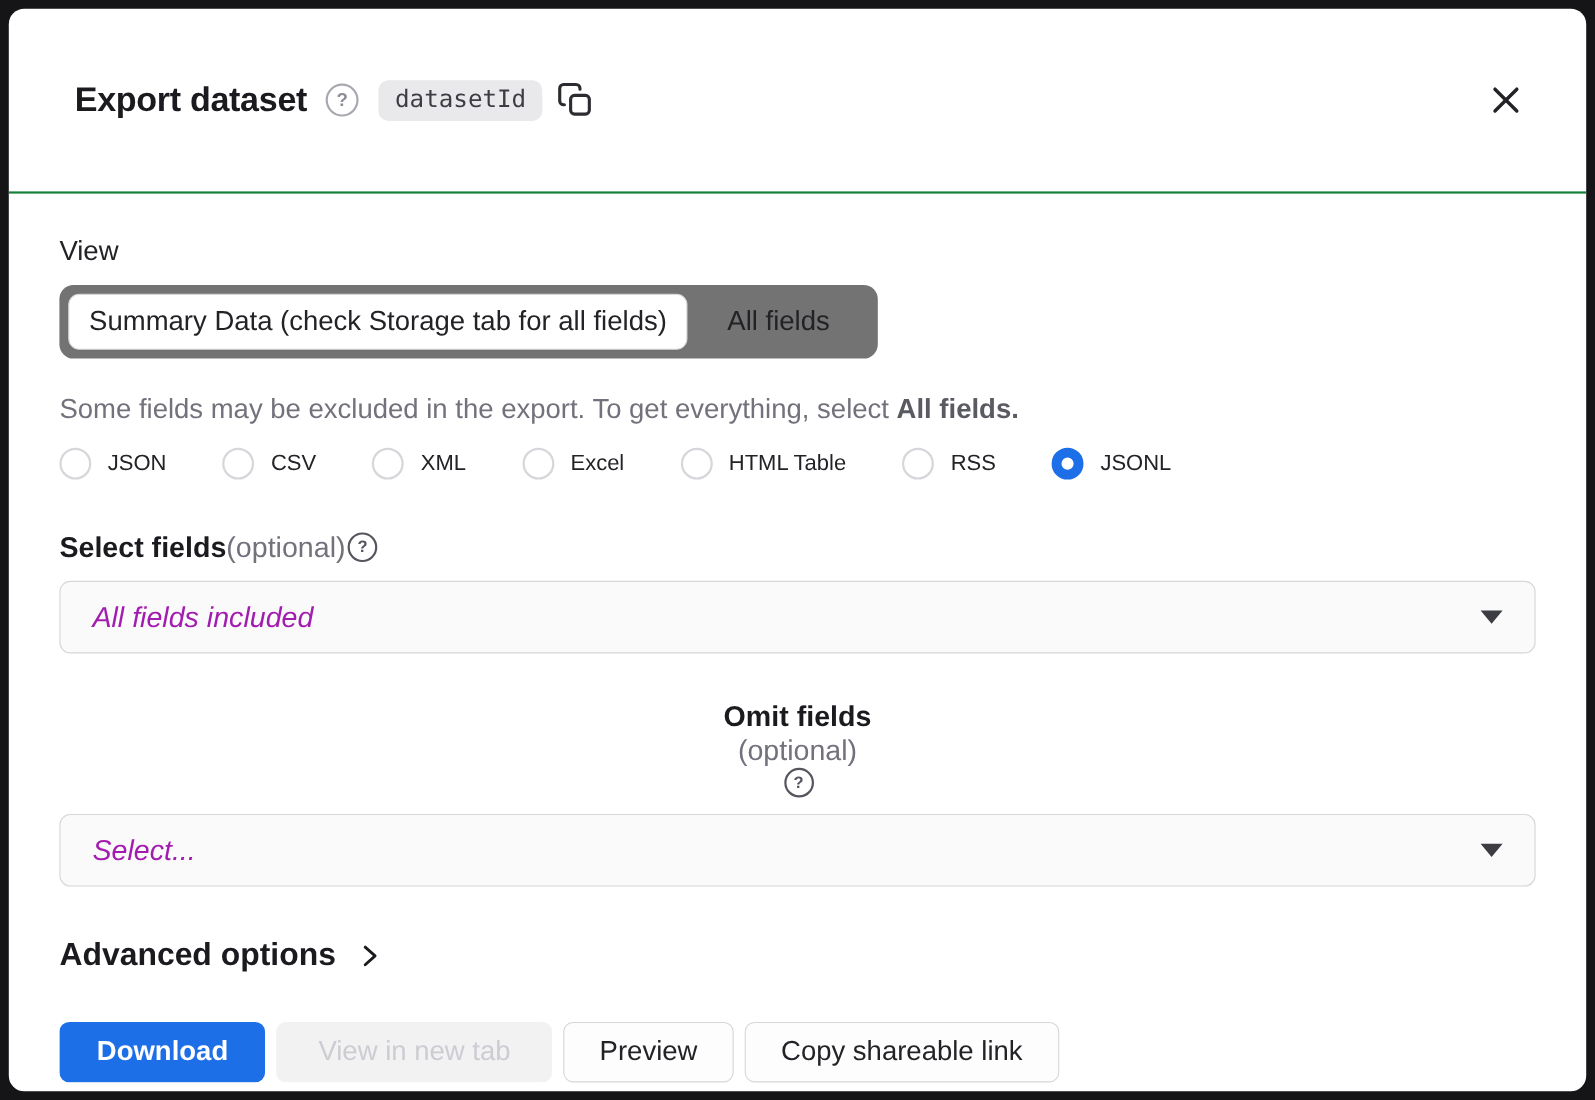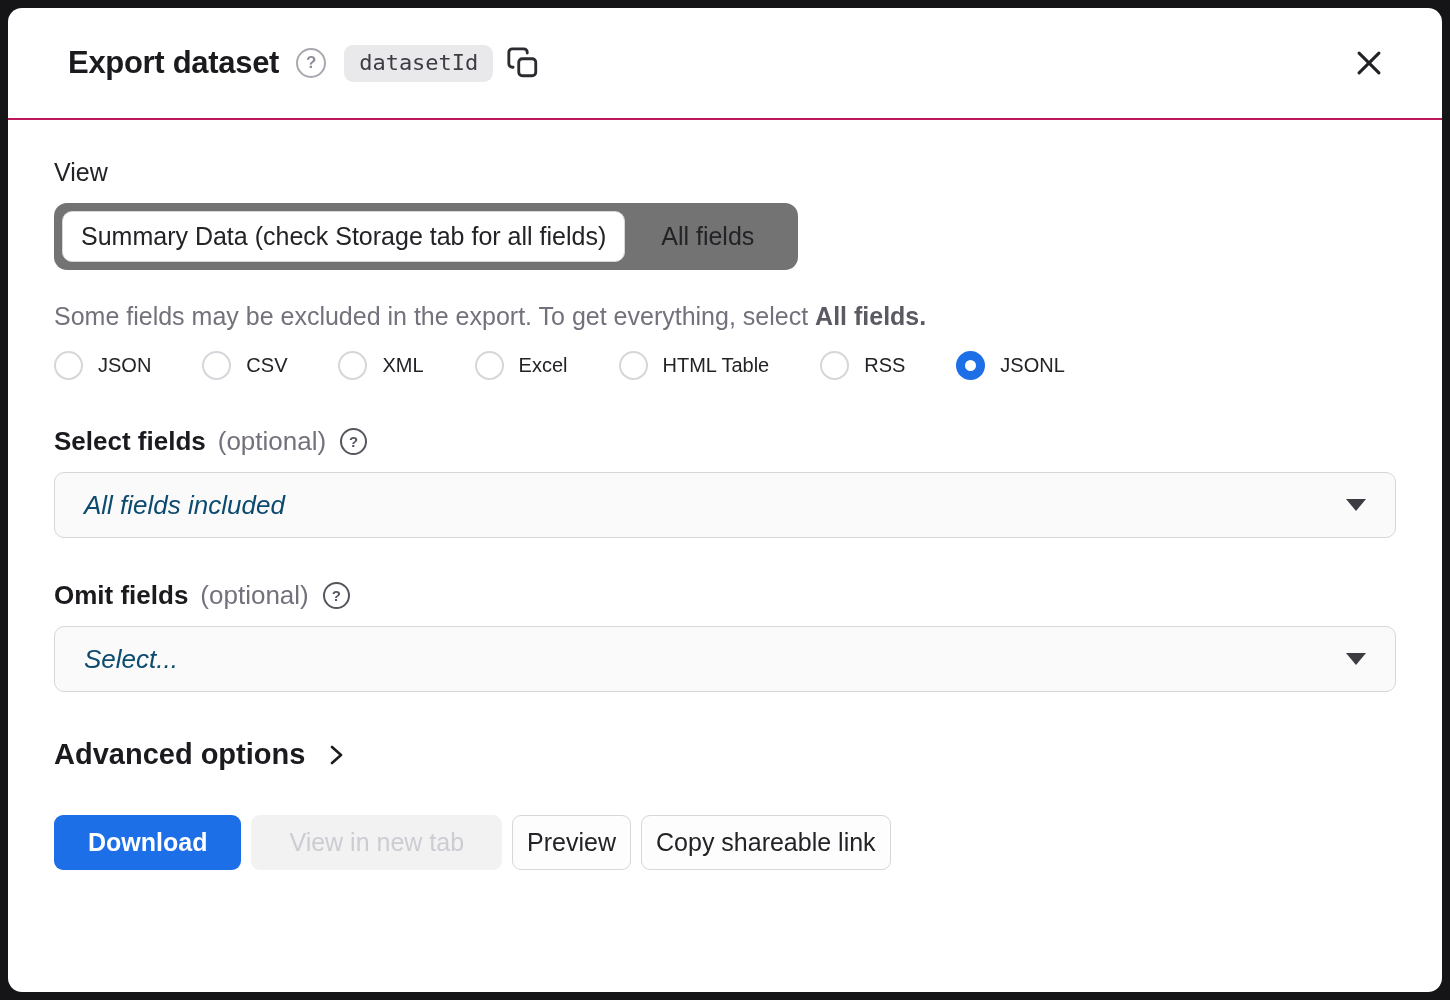--- a/index.html
+++ b/index.html
@@ -12,25 +12,25 @@
   }
   .modal {
     position: absolute;
     left: 8px; top: 8px; right: 8px; bottom: 8px;
     background: #ffffff;
     border-radius: 14px;
     overflow: hidden;
   }
   
   .modal-header {
-    height: 112px;
+    height: 168px;
     display: flex;
     align-items: center;
     padding: 0 56px 0 60px;
-    border-bottom: 2px solid #be185d;
+    border-bottom: 2px solid #15803d;
   }
   .modal-title {
     font-size: 31px;
     font-weight: 700;
     letter-spacing: -0.3px;
     color: #1b1b1f;
   }
   .help-circle {
     width: 30px; height: 30px;
     border: 2px solid #a8a8b0;
@@ -128,24 +128,24 @@
     border: 9px solid #1d6fe8;
   }
   .radio-label {
     font-size: 20px;
     color: #232327;
   }
   
   .label-row {
     display: flex;
     align-items: center;
-    gap: 12px;
+    gap: 0;
   }
   .label-row.select-fields { margin-top: 46px; }
-  .label-row.omit-fields   { margin-top: 42px; }
+  .label-row.omit-fields   { margin-top: 42px; flex-direction: column; }
   .label-strong { font-size: 26px; font-weight: 700; color: #1b1b1f; }
   .label-optional { font-size: 26px; color: #72727c; }
   .label-row .help-circle {
     width: 27px; height: 27px;
     margin-left: 2px;
     border-color: #55555e;
     color: #55555e;
     font-size: 15px;
   }
   .dropdown {
@@ -156,21 +156,21 @@
     border: 1px solid #d6d6db;
     border-radius: 10px;
     display: flex;
     align-items: center;
     padding: 0 29px;
     cursor: pointer;
   }
   .dropdown .placeholder {
     font-size: 26px;
     font-style: italic;
-    color: #0c4a6e;
+    color: #a21caf;
   }
   .caret-down {
     margin-left: auto;
     width: 0; height: 0;
     border-left: 10px solid transparent;
     border-right: 10px solid transparent;
     border-top: 12px solid #3c3c43;
   }
   
   .advanced-row {
@@ -209,21 +209,21 @@
     color: #ccccd2;
     font-weight: 500;
     padding: 0 37px;
     cursor: default;
   }
   .btn-secondary {
     background: #fdfdfd;
     border-color: #d6d6db;
     color: #232327;
     font-weight: 500;
-    padding: 0 14px;
+    padding: 0 32px;
   }
 </style>
 </head>
 <body>
 
 <div class="modal">
 
   <div class="modal-header">
     <span class="modal-title">Export dataset</span>
     <span class="help-circle">?</span>

